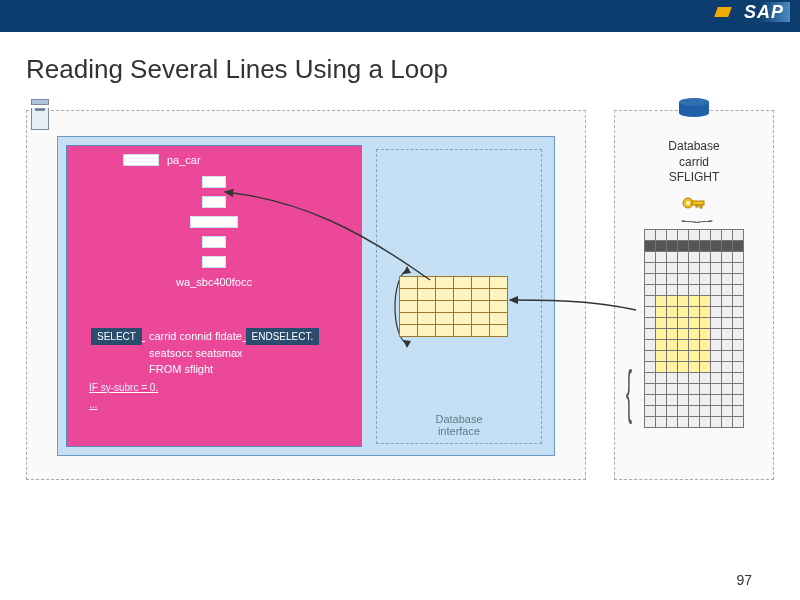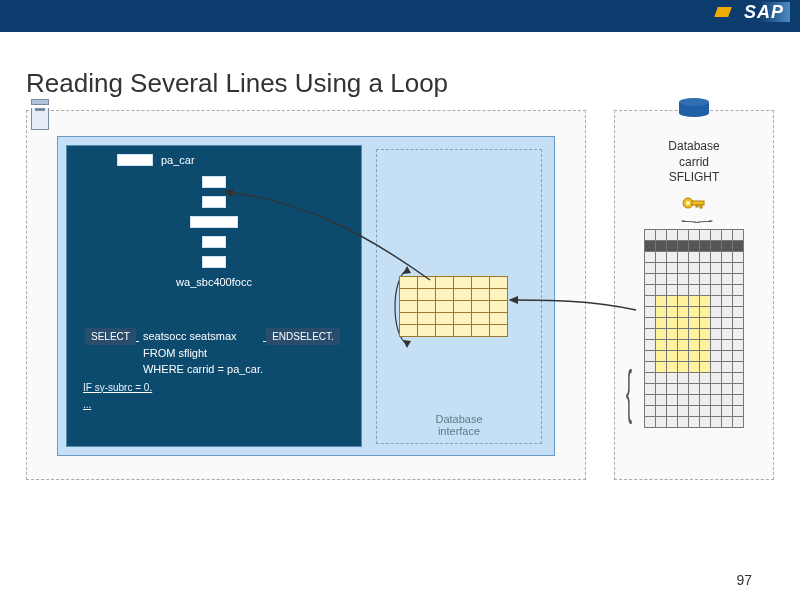--- a/index.html
+++ b/index.html
@@ -3,32 +3,32 @@
 <meta charset="utf-8">
 <style>
   * { box-sizing: border-box; margin: 0; padding: 0; }
   body { width: 800px; height: 600px; font-family: Arial, sans-serif; background: #fff; position: relative; overflow: hidden; }
   
   .topbar { width: 100%; height: 32px; background: #0d3c6e; position: relative; }
   .sap-logo { position: absolute; right: 10px; top: 2px; color: #fff; font-weight: bold; font-size: 18px; font-style: italic; letter-spacing: 1px; }
   .sap-logo::before { content: ""; position: absolute; left: -22px; top: 5px; width: 14px; height: 10px; background: #f0ab00; transform: skewX(-20deg); }
   .sap-text { background: linear-gradient(to right, #0d3c6e 0%, #0d3c6e 40%, #4a8bc2 100%); padding: 0 6px; }
   
-  .title { font-size: 26px; font-weight: normal; color: #333; padding: 36px 0 0 26px; }
+  .title { font-size: 26px; font-weight: normal; color: #333; padding: 22px 0 0 26px; }
   
   .stage { position: absolute; top: 110px; left: 26px; width: 560px; height: 370px; border: 1px dashed #aaa; background: #fafafa; }
   
   .server-icon { position: absolute; top: -12px; left: 4px; width: 18px; height: 28px; }
   .server-top { width: 18px; height: 6px; background: #b0c4de; border: 1px solid #7a8ba0; }
   .server-body { width: 18px; height: 22px; background: #e6eef7; border: 1px solid #7a8ba0; border-top: none; }
   .server-body::after { content:""; display:block; width:10px; height:3px; background:#7a8ba0; margin:3px auto 0; }
   
   .program-box { position: absolute; top: 25px; left: 30px; width: 498px; height: 320px; background: #c5dff4; border: 1px solid #6a9bc7; }
   
-  .code-panel { position: absolute; top: 8px; left: 8px; width: 296px; height: 302px; background: #0c4a6e; border: 1px solid #5a8ab8; padding: 8px 10px; color: #fff; font-size: 11px; }
+  .code-panel { position: absolute; top: 8px; left: 8px; width: 296px; height: 302px; background: #ec4899; border: 1px solid #5a8ab8; padding: 8px 16px; color: #fff; font-size: 11px; }
   
   .pa-row { display: flex; align-items: center; gap: 8px; margin-bottom: 10px; }
   .pa-slot { width: 36px; height: 12px; background: #fff; border:1px solid #cfe0ef; margin-left: 40px; }
   
   .wa-row { display: flex; align-items: center; gap: 8px; position: relative; flex-direction: column; }
   .wa-slot { height: 12px; background: #fff; border:1px solid #cfe0ef; }
   .wa1 { width: 24px; } .wa2 { width: 24px; } .wa3 { width: 48px; } .wa4 { width: 24px; } .wa5 { width: 24px; }
   
   .select-block { margin-top: 40px; margin-left: 8px; font-size: 11px; line-height: 1.5; text-decoration: underline; }
   .kw { display:inline-block; background: #2a4d6d; color:#fff; padding: 1px 6px; font-size: 10px; }
@@ -89,23 +89,23 @@
         <div class="wa-slot wa1"></div>
           <div class="wa-slot wa2"></div>
           <div class="wa-slot wa3"></div>
           <div class="wa-slot wa4"></div>
           <div class="wa-slot wa5"></div>
         <span>wa_sbc400focc</span>
       </div>
       <div class="select-block">
         <span class="kw">SELECT</span>
         <div class="sel-body">
+          <div>carrid connid fldate</div>
           <div>seatsocc seatsmax</div>
           <div>FROM sflight</div>
-          <div>WHERE carrid = pa_car.</div>
         </div>
         <span class="kw">ENDSELECT.</span>
         <div class="if-line">IF sy-subrc = 0.</div>
         <div class="if-line">...</div>
       </div>
     </div>
 
     <div class="db-interface">
       <svg class="loop-arc" viewBox="0 0 28 94">
         <path d="M 20 86 C 4 78, 4 20, 20 12" stroke="#333" fill="none" stroke-width="1.2"></path>

